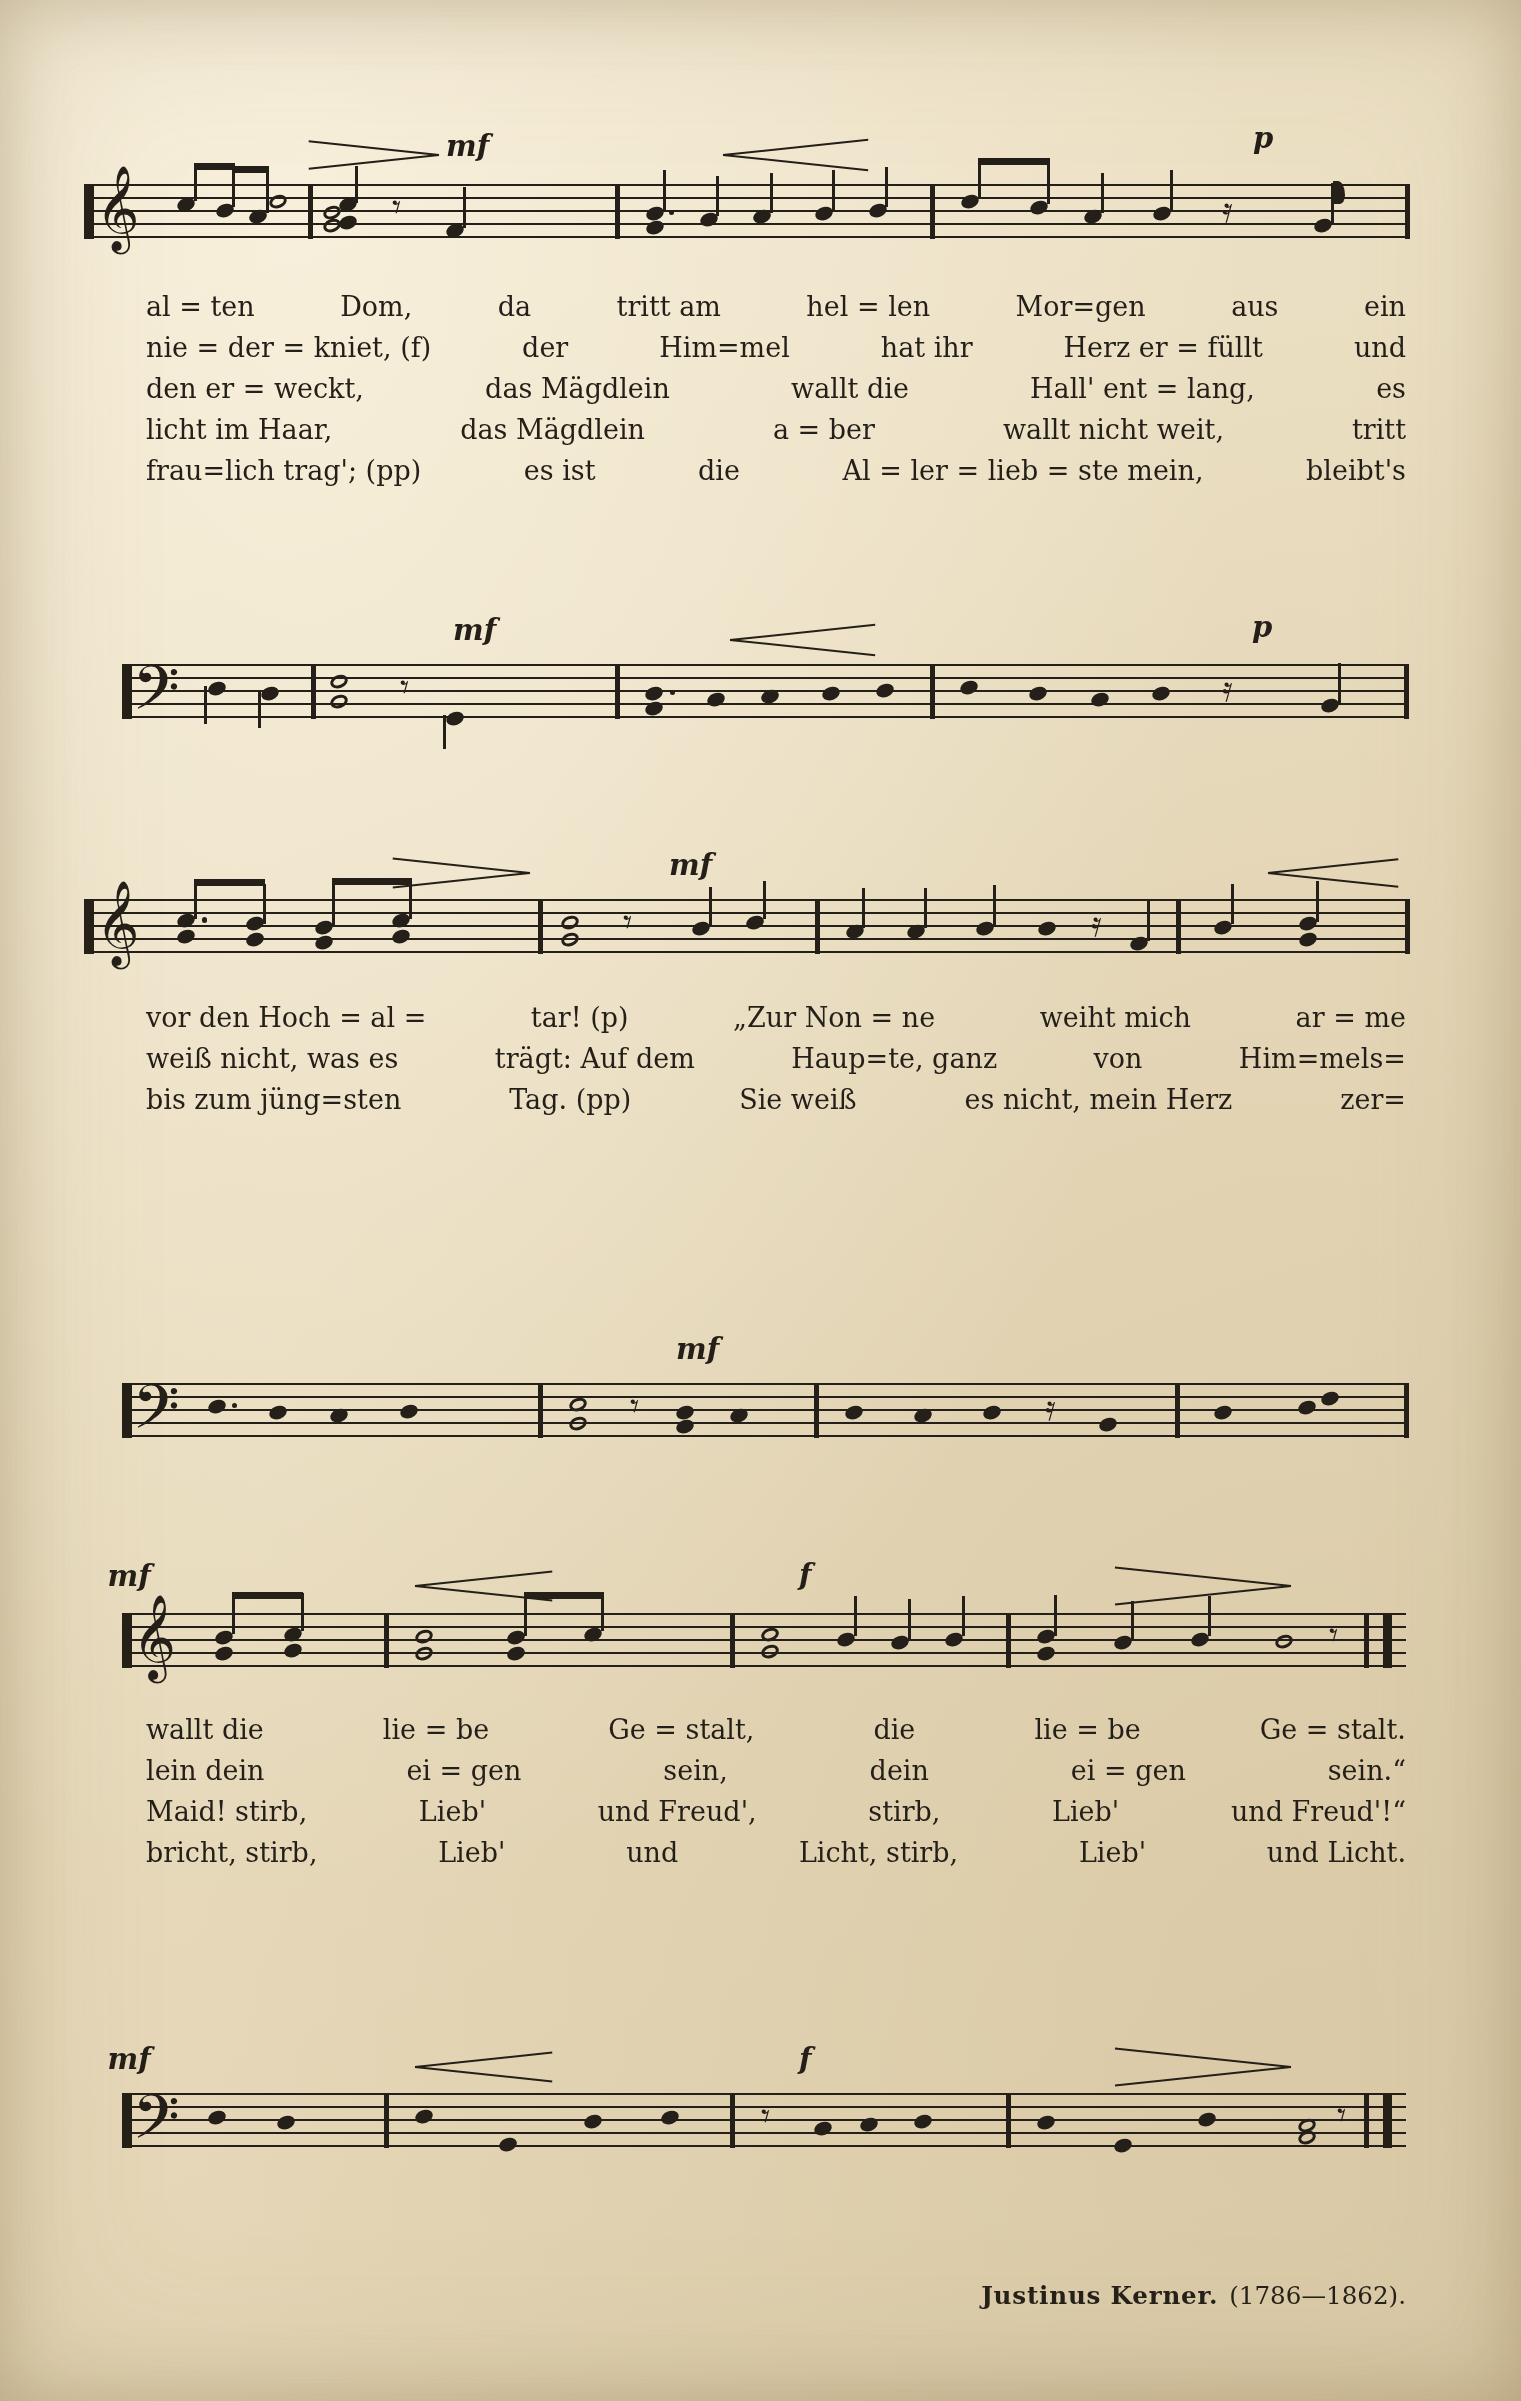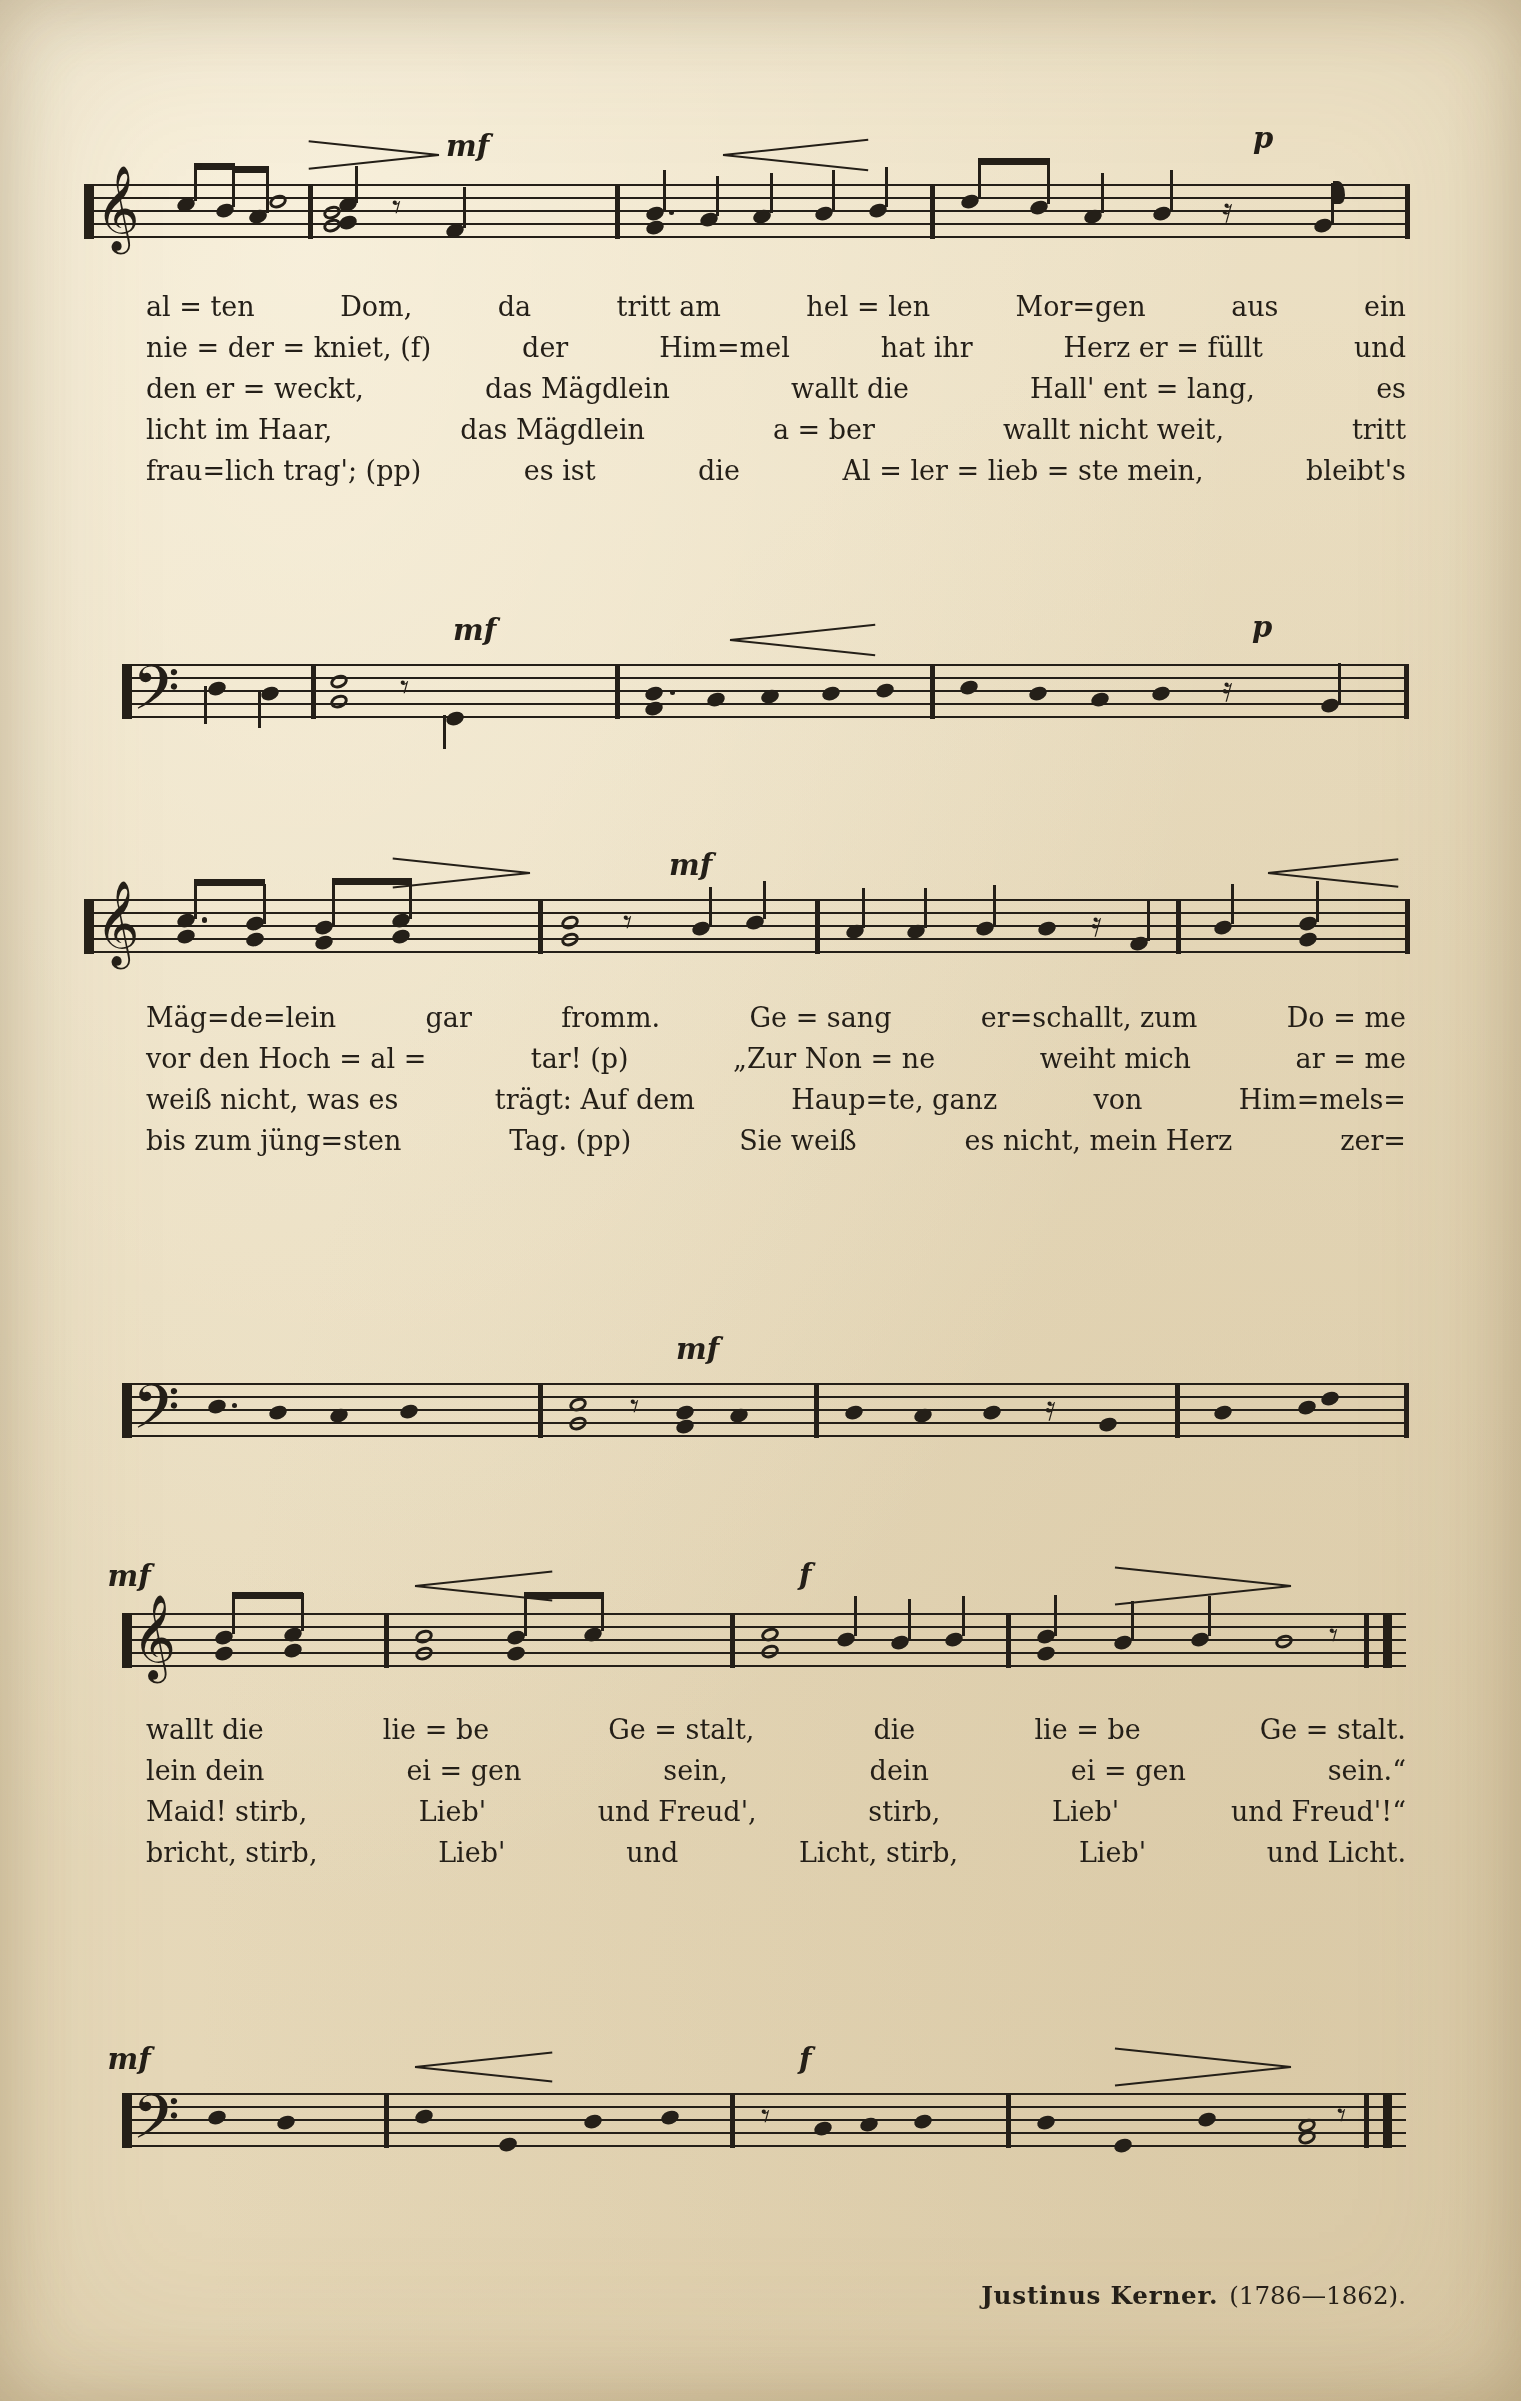--- a/index.html
+++ b/index.html
@@ -433,28 +433,20 @@
           <i></i>
           <i></i>
         </div>
       <div class="hairpin cresc" style="left:1183px;top:-37px;width:131px;">
           <i></i>
           <i></i>
         </div>
     </div>
 
     <div class="lyrics" style="top:144px;">
-      <div class="lyric-line">
-        <span>Mäg=de=lein</span>
-        <span>gar</span>
-        <span>fromm.</span>
-        <span>Ge = sang</span>
-        <span>er=schallt, zum</span>
-        <span>Do = me</span>
-      </div>
       <div class="lyric-line">
         <span>vor den Hoch = al =</span>
         <span>tar! (p)</span>
         <span>„Zur Non = ne</span>
         <span>weiht mich</span>
         <span>ar = me</span>
       </div>
       <div class="lyric-line">
         <span>weiß nicht, was es</span>
         <span>trägt: Auf dem</span>

